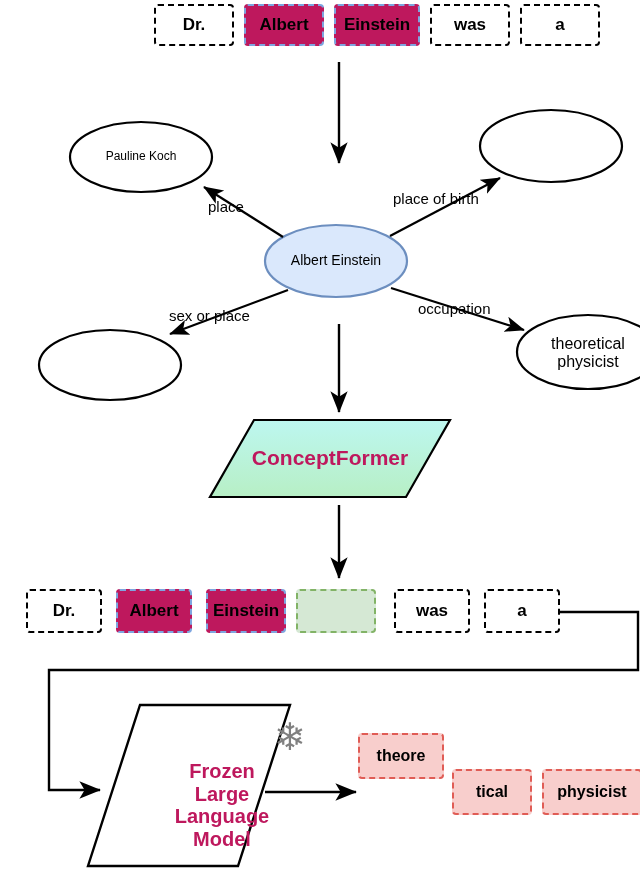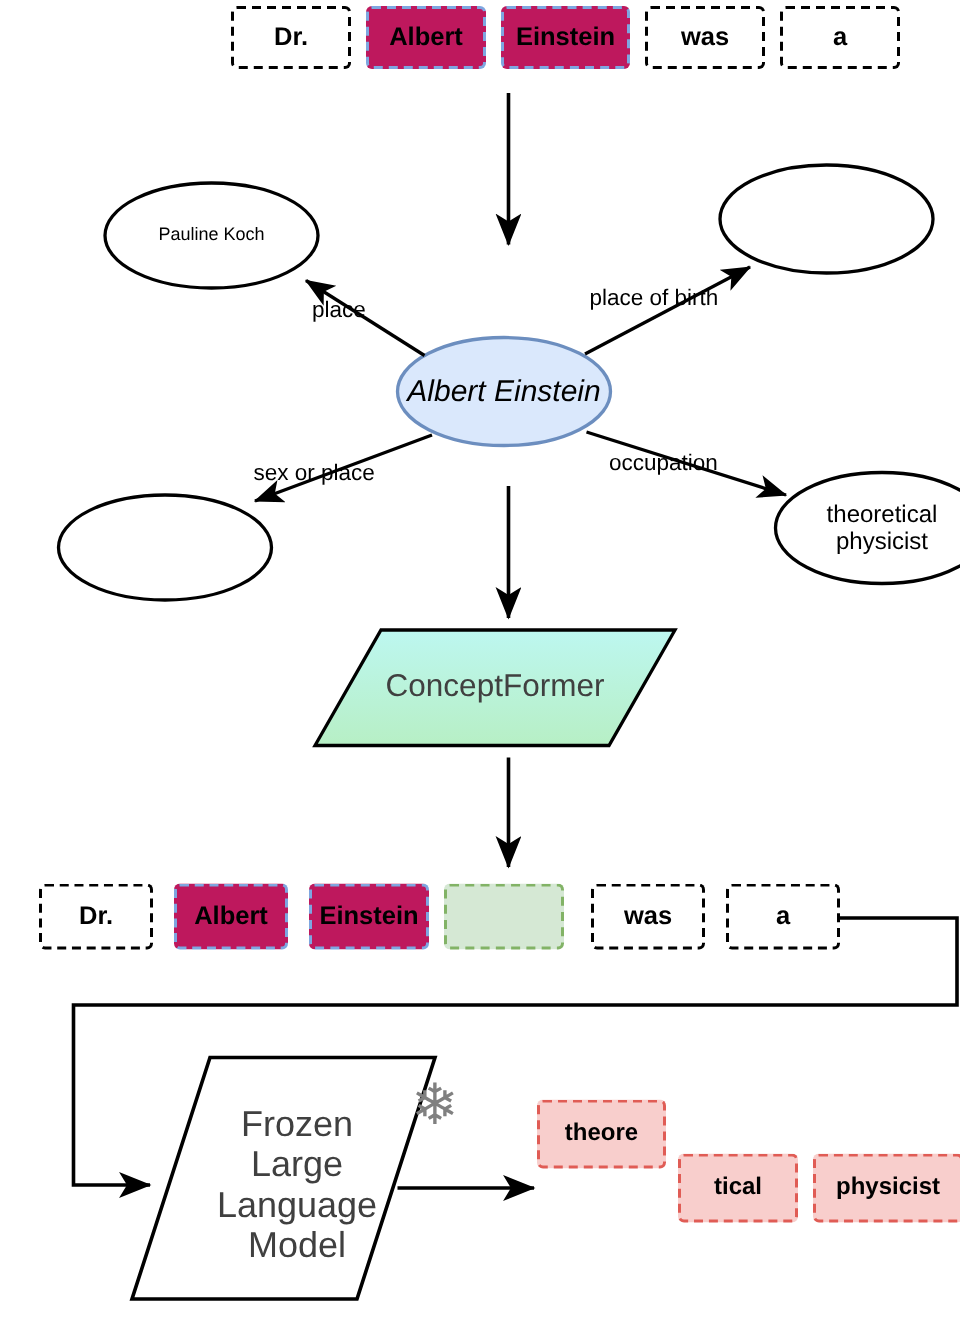--- a/index.html
+++ b/index.html
@@ -75,22 +75,22 @@
     background: transparent;
   }
 
   
   .shape-label {
     position: absolute;
     display: flex;
     align-items: center;
     justify-content: center;
     text-align: center;
-    font-weight: normal;
-    color: #404040;
+    font-weight: bold;
+    color: #be185d;
     pointer-events: none;
   }
   .shape-label.multiline { flex-direction: column; line-height: 1.12; }
 
   .snowflake {
     position: absolute;
     color: #808080;
     line-height: 1;
     user-select: none;
   }
@@ -145,37 +145,37 @@
 
   <div class="node-label" style="left:48px; top:141px; width:142px; height:32px; font-size:12px;">Pauline Koch</div>
 
 
 
   <div class="node-label" style="left:495px; top:330px; width:142px; height:46px; font-size:16px; flex-direction:column;">
     <span>theoretical</span>
     <span>physicist</span>
   </div>
 
-  <div class="node-label" style="left:243px; top:246px; width:142px; height:30px; font-size:20px;font-style:italic;">Albert Einstein</div>
+  <div class="node-label" style="left:243px; top:246px; width:142px; height:30px; font-size:14px;">Albert Einstein</div>
 
   <div class="edge-label" style="left:186px; top:198px; font-size:15px;">place</div>
   <div class="edge-label" style="left:371px; top:190px; font-size:15px;">place of birth</div>
   <div class="edge-label" style="left:147px; top:307px; font-size:15px;">sex or place</div>
-  <div class="edge-label" style="left:384px; top:300px; font-size:15px;">occupation</div>
+  <div class="edge-label" style="left:396px; top:300px; font-size:15px;">occupation</div>
 
   <div class="shape-label" style="left:188px; top:440px; width:240px; height:36px; font-size:21px;">ConceptFormer</div>
 
   <div class="token" style="left:4px; top:589px; width:76px; height:44px; font-size:17px;">Dr.</div>
   <div class="token blue" style="left:94px; top:589px; width:76px; height:44px; font-size:17px;">Albert</div>
   <div class="token blue" style="left:184px; top:589px; width:80px; height:44px; font-size:17px;">Einstein</div>
   <div class="token green" style="left:274px; top:589px; width:80px; height:44px; font-size:17px;"></div>
   <div class="token" style="left:372px; top:589px; width:76px; height:44px; font-size:17px;">was</div>
   <div class="token" style="left:462px; top:589px; width:76px; height:44px; font-size:17px;">a</div>
 
-  <div class="shape-label multiline" style="left:108px; top:732px; width:136px; height:118px; font-size:24px;">
+  <div class="shape-label multiline" style="left:132px; top:732px; width:136px; height:118px; font-size:20px;justify-content:flex-end;">
     <span>Frozen</span>
     <span>Large</span>
     <span>Language</span>
     <span>Model</span>
   </div>
 
   <div class="snowflake" style="left:252px; top:718px; font-size:38px;">❄</div>
 
   <div class="token red" style="left:336px; top:733px; width:86px; height:46px; font-size:16px;">theore</div>
   <div class="token red" style="left:430px; top:769px; width:80px; height:46px; font-size:16px;">tical</div>

